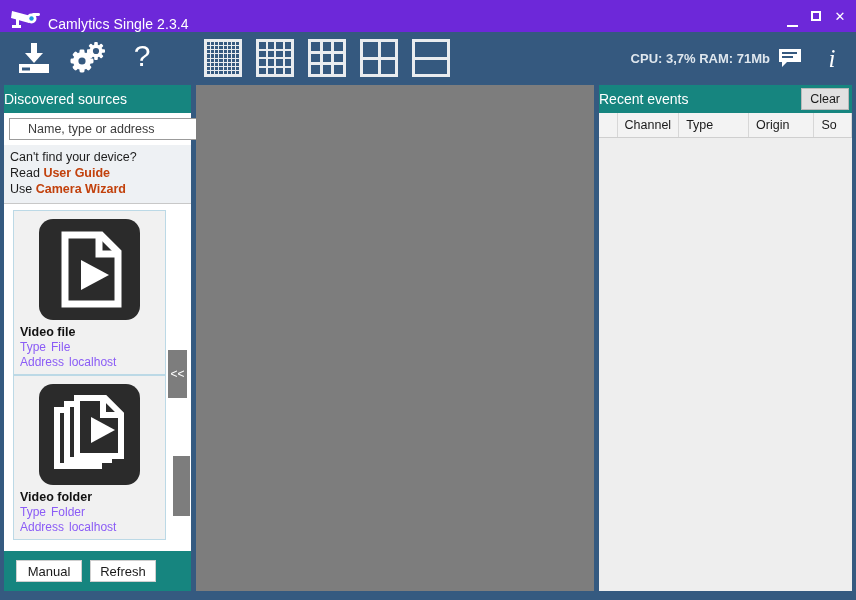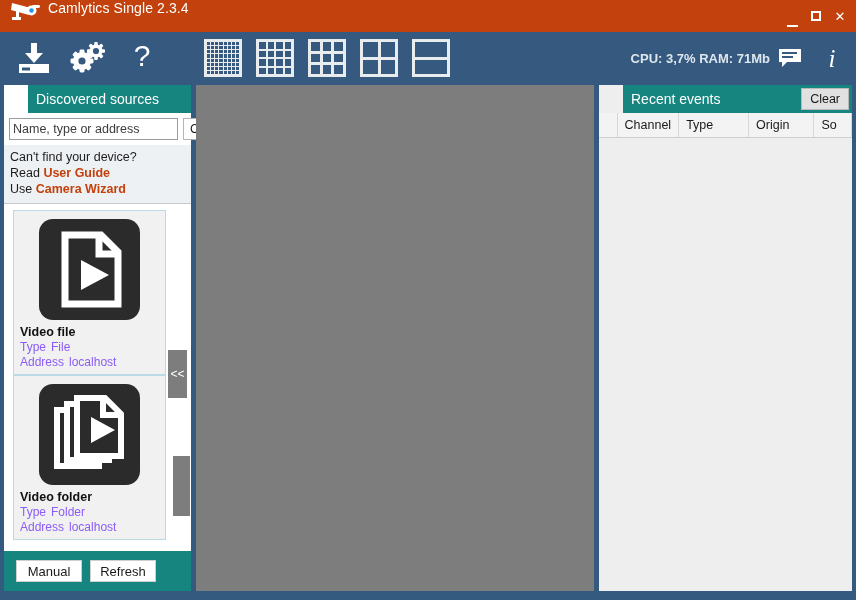--- a/index.html
+++ b/index.html
@@ -20,23 +20,23 @@
     height: 600px;
     background: #355a80;
     box-sizing: border-box;
   }
 
   
   .titlebar {
     position: absolute;
     left: 0; top: 0;
     width: 856px; height: 32px;
-    background: #c2410c;
-    display: flex;
-    align-items: flex-start;
+    background: #6d28d9;
+    display: flex;
+    align-items: flex-end;
   }
   .title-logo {
     width: 34px; height: 24px;
     margin-left: 8px; margin-right: 6px;
     flex: 0 0 auto;
     display: flex; align-items: center; justify-content: center;
   }
   .title-text {
     color: #ffffff;
     font-size: 14px;
@@ -140,42 +140,40 @@
     display: flex;
     flex-direction: column;
   }
   .panel-header {
     height: 28px;
     background: #16857f;
     color: #ffffff;
     font-size: 14px;
     display: flex;
     align-items: center;
-    padding-left: 8px;
     position: relative;
     flex: 0 0 auto;
-    margin-left: 24px;
   }
   .search-row {
     height: 32px;
     display: flex;
     align-items: center;
     padding: 0 5px;
     gap: 5px;
     background: #ffffff;
     flex: 0 0 auto;
   }
   .search-input {
     flex: 1 1 auto;
     height: 22px;
     border: 1px solid #9b9b9b;
     box-sizing: border-box;
     font-family: "Liberation Sans", sans-serif;
     font-size: 12.5px;
-    padding: 0 3px;
+    padding: 0 18px;
     color: #222;
     background: #ffffff;
     outline: none;
   }
   .search-input::placeholder { color: #3c3c3c; }
   .btn-flat {
     height: 22px;
     min-width: 42px;
     background: #ffffff;
     border: 1px solid #b4b4b4;

